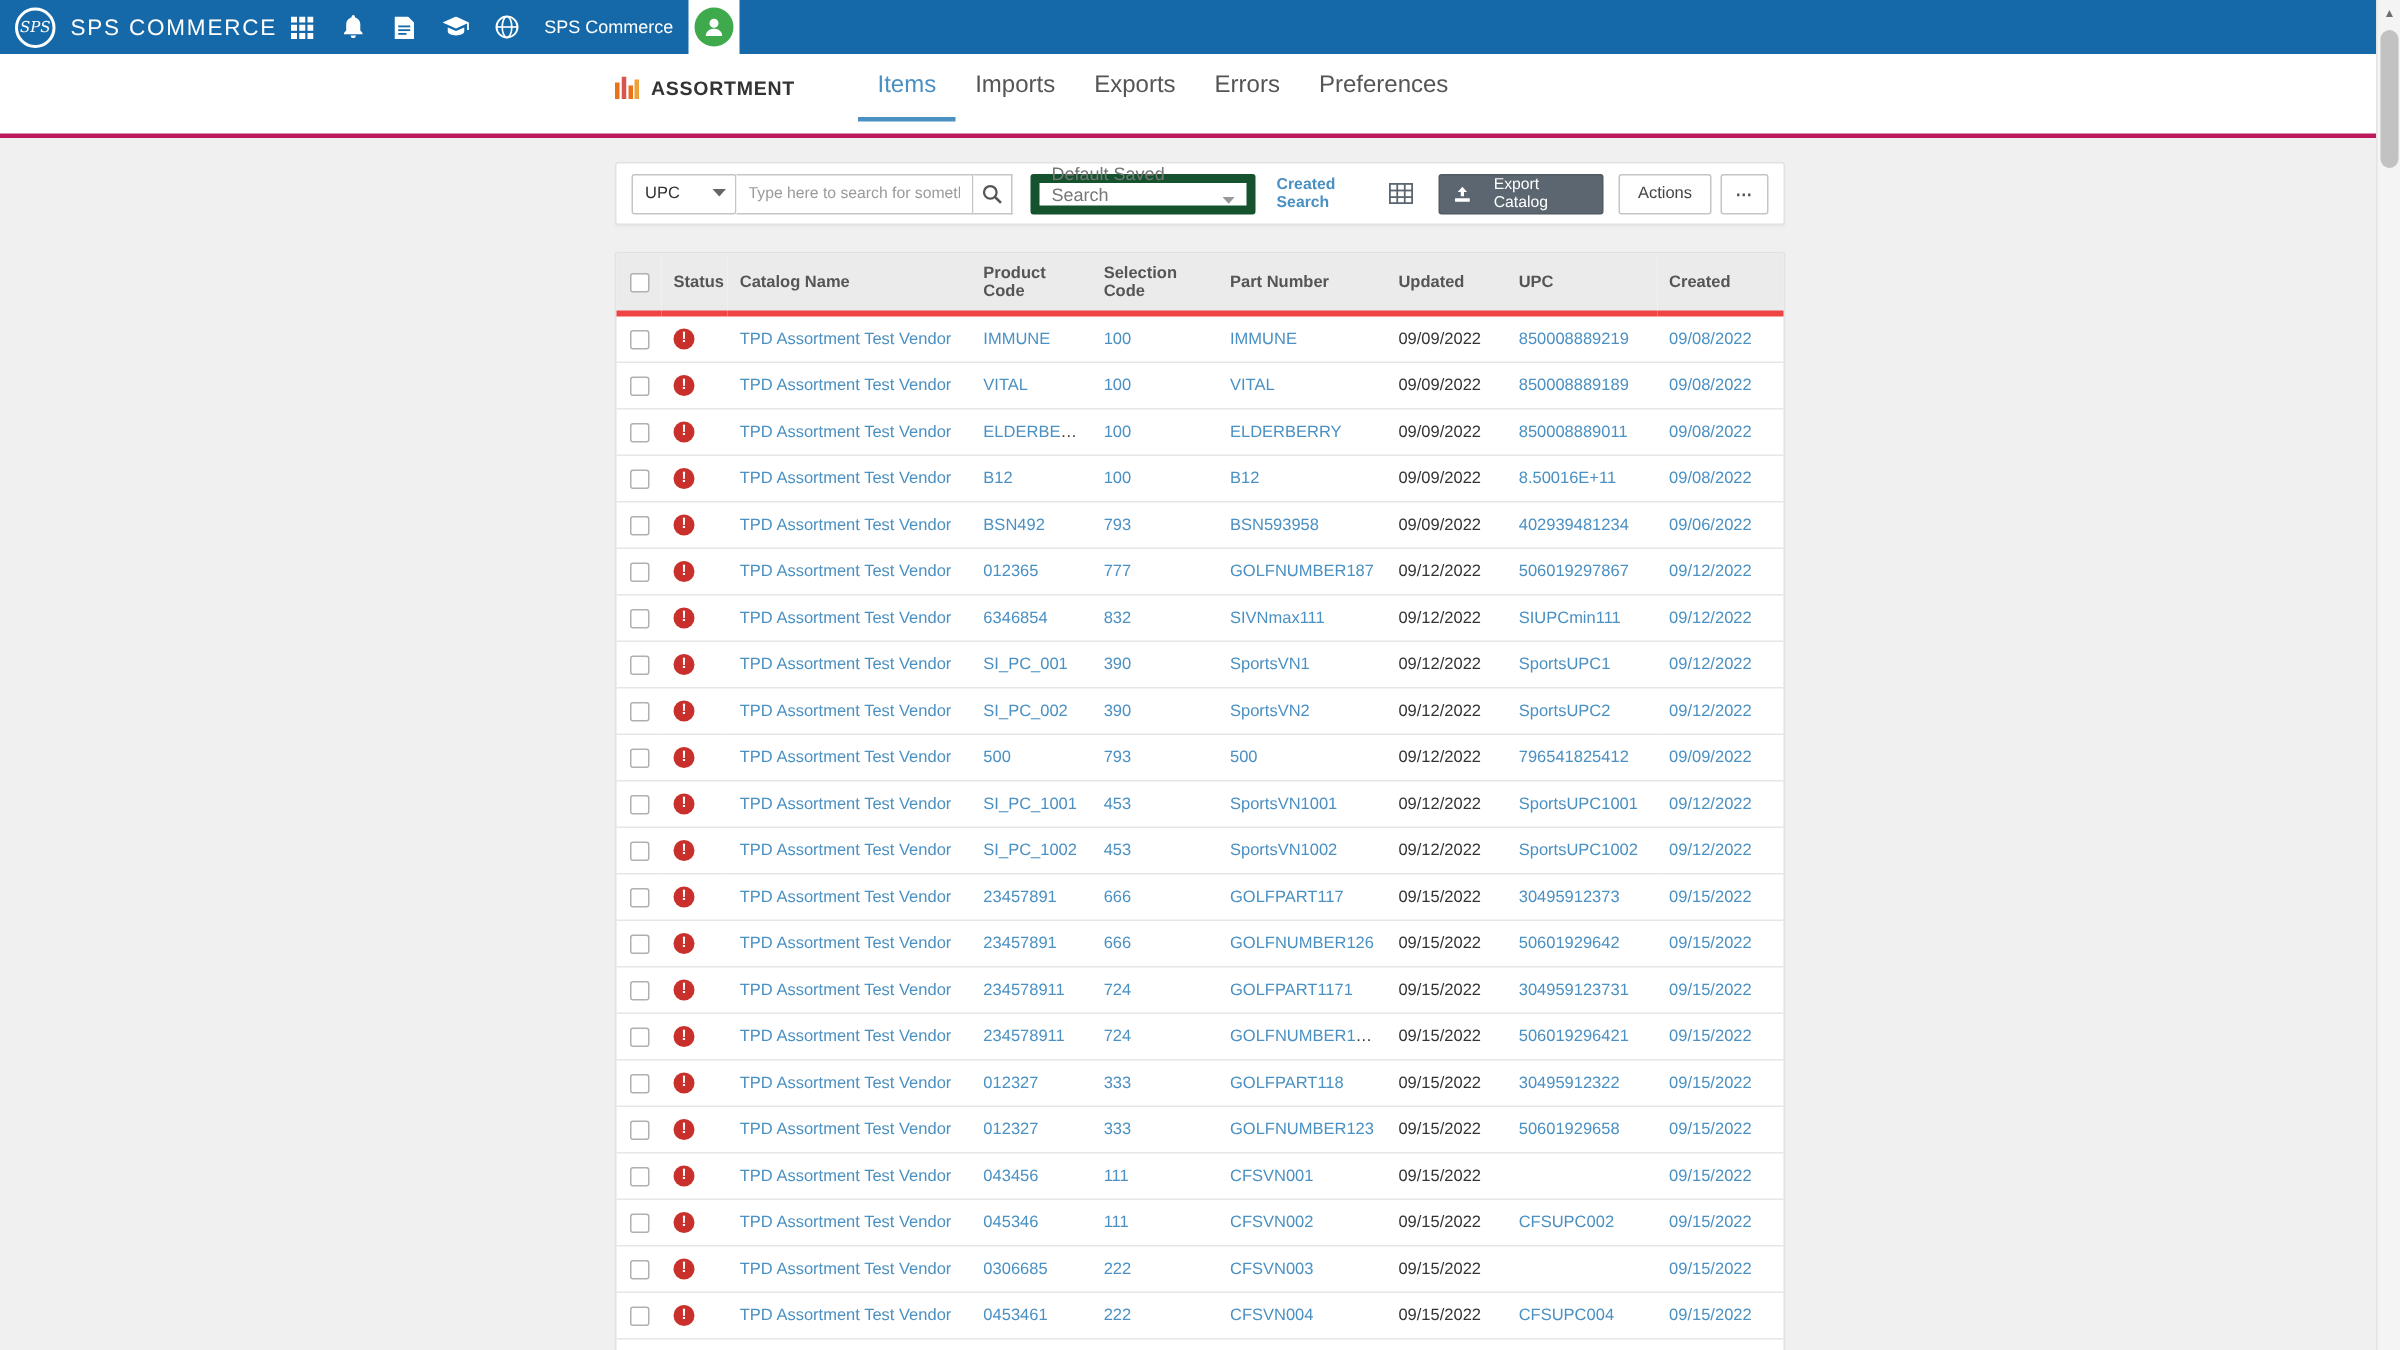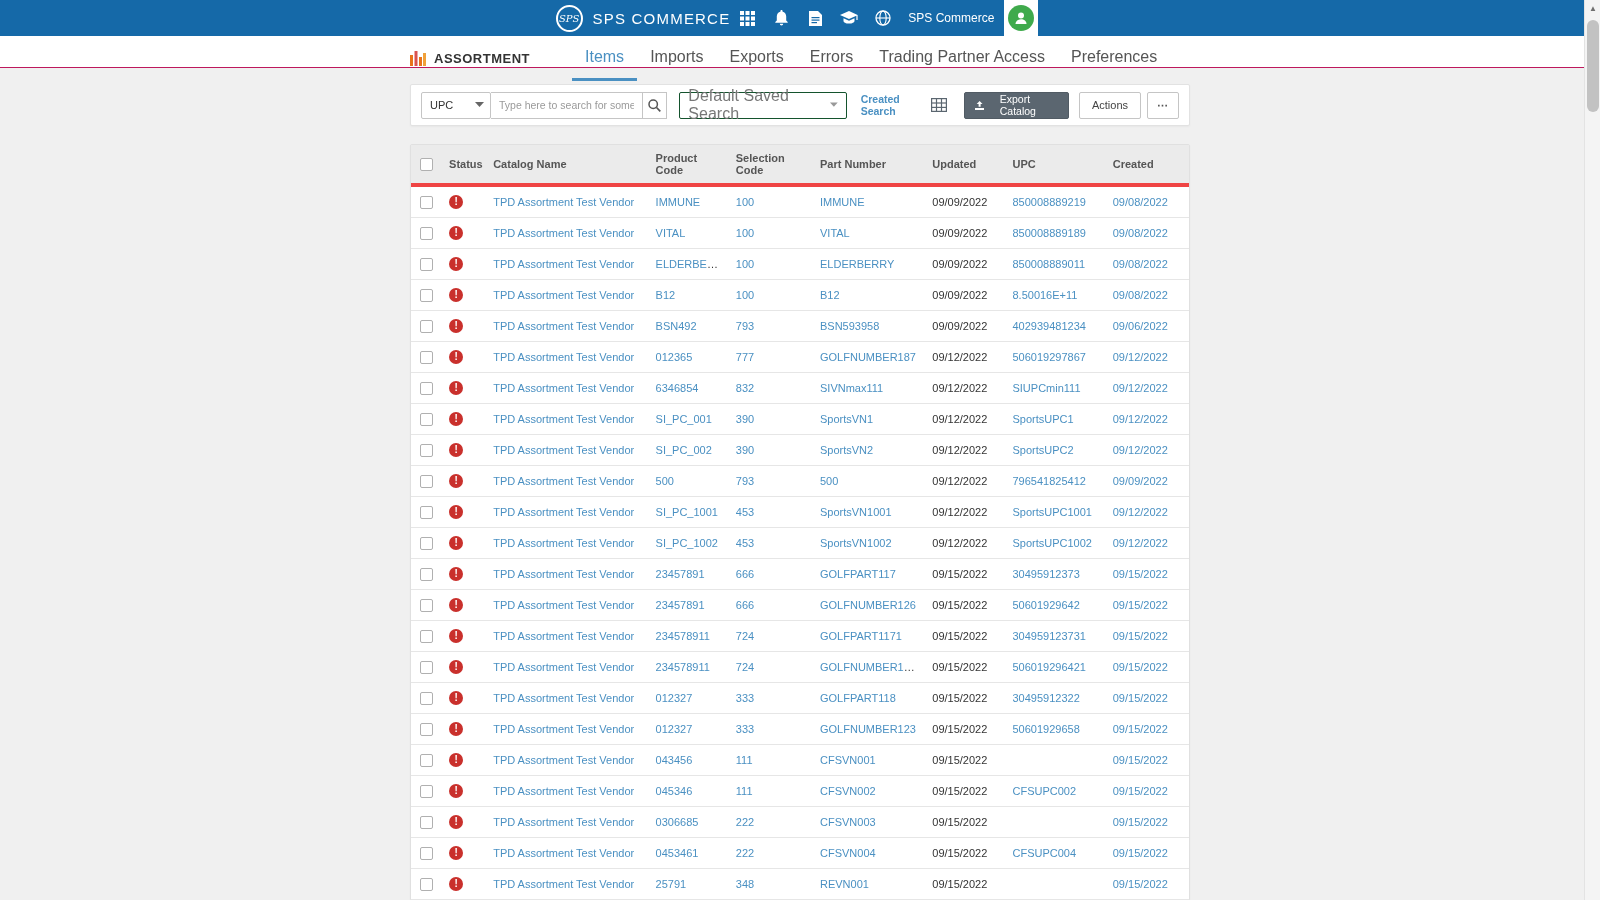--- a/index.html
+++ b/index.html
@@ -10,21 +10,21 @@
     position: relative;
     color: #333;
   }
 
   
   .topbar {
     height: 36px;
     background: #1569a8;
     display: flex;
     align-items: center;
-    justify-content: center;
+    justify-content: flex-start;
     padding-left: 10px;
     padding-right: 16px;
   }
   .brand-area { display: flex; align-items: center; gap: 10px; }
   .sps-logo {
     width: 27px; height: 27px;
     border: 2px solid #fff;
     border-radius: 50%;
     color: #fff;
     font-family: "DejaVu Serif", serif;
@@ -53,22 +53,22 @@
   }
   .avatar-circle {
     width: 26px; height: 26px; border-radius: 50%;
     background: #3faa4c;
     display: flex; align-items: center; justify-content: center;
   }
 
   
   .app-header {
     background: #fff;
-    border-bottom: 1px solid #be185d;
-    height: 32px;
+    border-bottom: 3px solid #be185d;
+    height: 56px;
   }
   .container { width: 780px; margin: 0 auto; }
   .app-header .container { display: flex; align-items: stretch; height: 45px; }
   .app-title {
     display: flex; align-items: center; gap: 8px;
     font-size: 13px; font-weight: 700; color: #333;
     letter-spacing: 0.5px;
     margin-right: 42px;
   }
   .tabs { display: flex; align-items: stretch; }
@@ -116,25 +116,25 @@
   .search-btn {
     height: 27px; width: 28px;
     border: 1px solid #c5c5c5; border-left: none;
     background: #fff;
     display: flex; align-items: center; justify-content: center;
     cursor: pointer;
   }
   .saved-search {
     height: 27px;
     margin-left: 12px;
-    border: 1px solid #14532d; border-radius: 2px;
-    background: #fff;
-    display: flex; align-items: center; gap: 8px;
+    border: 6px solid #14532d; border-radius: 2px;
+    background: #fff;
+    display: flex; align-items: flex-end; gap: 8px;
     padding: 0 8px;
-    font-size: 16px; color: #777;
+    font-size: 12px; color: #777;
     cursor: pointer;
   }
   .adv-link { margin-left: 14px; font-size: 10.5px; color: #4a90c2; font-weight: 700; cursor: pointer; text-decoration: none; }
   .toolbar-spacer { flex: 1; }
   .grid-view-btn {
     width: 28px; height: 27px;
     display: flex; align-items: center; justify-content: center;
     cursor: pointer; margin-right: 12px;
   }
   .export-btn {
@@ -310,21 +310,20 @@
             <rect x="13" y="2" width="3" height="13" fill="#f0a13a"></rect>
           </g>
         </svg>
       <span>ASSORTMENT</span>
     </div>
     <div class="tabs">
       <div class="tab active">Items</div>
       <div class="tab">Imports</div>
       <div class="tab">Exports</div>
       <div class="tab">Errors</div>
-      <div class="tab">Trading Partner Access</div>
       <div class="tab">Preferences</div>
     </div>
   </div>
 </div>
 
 <div class="container">
 
   <div class="toolbar-card">
     <div class="field-select">
       <span>UPC</span>

